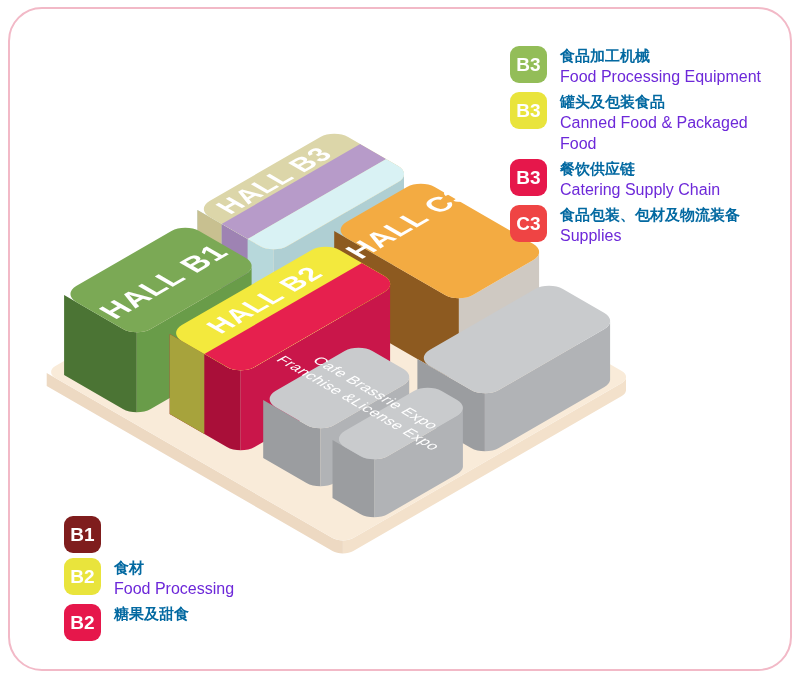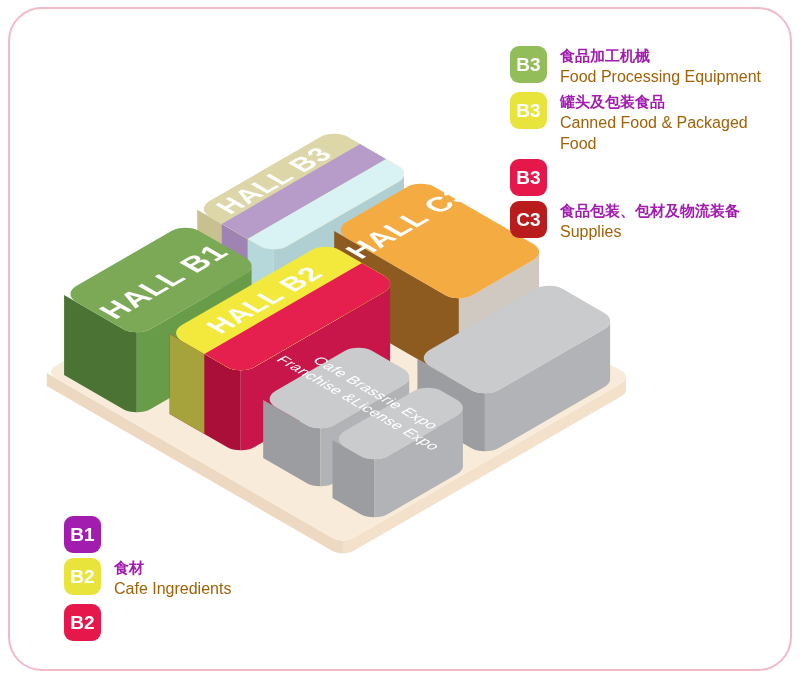--- a/index.html
+++ b/index.html
@@ -8,22 +8,22 @@
   .frame{position:absolute;left:8px;top:7px;right:8px;bottom:8px;border:2px solid #F2B9C7;
          border-radius:34px;pointer-events:none;z-index:6;}
   #map-svg{position:absolute;left:0;top:0;z-index:1;}
   .legend{position:absolute;z-index:3;}
   .legend-top{left:498px;top:46px;width:290px;}
   .legend-bottom{left:52px;top:516px;width:300px;}
   .lrow{display:flex;align-items:flex-start;margin-bottom:5px;padding-left:12px;}
   .badge{width:37px;height:37px;border-radius:9px;color:#ffffff;font-weight:bold;font-size:19px;
          display:flex;align-items:center;justify-content:center;flex:0 0 37px;margin-right:13px;}
   .ltxt{padding-top:0px;}
-  .zh{font-size:15px;font-weight:bold;color:#a21caf;line-height:20px;}
-  .en{font-size:16px;color:#a16207;line-height:21px;}
+  .zh{font-size:15px;font-weight:bold;color:#0369a1;line-height:20px;}
+  .en{font-size:16px;color:#6d28d9;line-height:21px;}
 </style>
 </head>
 <body>
 
 <div class="canvas">
   <div class="frame"></div>
 
   <svg id="map-svg" width="800" height="679" viewBox="0 0 800 679">
       <path d="M46.7,373.0L332.5,538.0L332.5,538.0L334.7,539.1L337.3,539.8L340.0,540.3L342.9,540.5L342.9,553.5L340.0,553.3L337.3,552.8L334.7,552.1L332.5,551.0L332.5,551.0L46.7,386.0Z" fill="#EDD9C2"></path>
       <path d="M342.9,540.5L345.8,540.3L348.5,539.8L351.1,539.1L353.3,538.0L621.8,383.0L621.8,383.0L623.5,381.8L624.8,380.5L625.6,379.0L626.0,377.5L626.0,390.5L625.6,392.0L624.8,393.5L623.5,394.8L621.8,396.0L621.8,396.0L353.3,551.0L351.1,552.1L348.5,552.8L345.8,553.3L342.9,553.5Z" fill="#F3E1CB"></path>
@@ -113,40 +113,45 @@
     </div>
     <div class="lrow">
       <span class="badge" style="background-color: rgb(233, 228, 60);">B3</span>
       <div class="ltxt">
         <div class="zh">罐头及包装食品</div>
         <div class="en">Canned Food &amp; Packaged Food</div>
       </div>
     </div>
     <div class="lrow">
       <span class="badge" style="background-color: rgb(230, 23, 75);">B3</span>
+      <div class="ltxt">
+        <div class="zh">餐饮供应链</div>
+        <div class="en">Catering Supply Chain</div>
+      </div>
     </div>
     <div class="lrow">
-      <span class="badge" style="background-color: #b91c1c;">C3</span>
+      <span class="badge" style="background-color: #ef4444;">C3</span>
       <div class="ltxt">
         <div class="zh">食品包装、包材及物流装备</div>
         <div class="en">Supplies</div>
       </div>
     </div>
   </div>
 
   <div class="legend legend-bottom">
     <div class="lrow">
-      <span class="badge" style="background-color: #a21caf;">B1</span>
+      <span class="badge" style="background-color: #7f1d1d;">B1</span>
     </div>
     <div class="lrow">
       <span class="badge" style="background-color: rgb(233, 228, 60);">B2</span>
       <div class="ltxt">
         <div class="zh">食材</div>
-        <div class="en">Cafe Ingredients</div>
+        <div class="en">Food Processing</div>
       </div>
     </div>
     <div class="lrow">
       <span class="badge" style="background-color: rgb(230, 23, 75);">B2</span>
       <div class="ltxt">
+        <div class="zh">糖果及甜食</div>
       </div>
     </div>
   </div>
 </div>
 
 </body></html>

